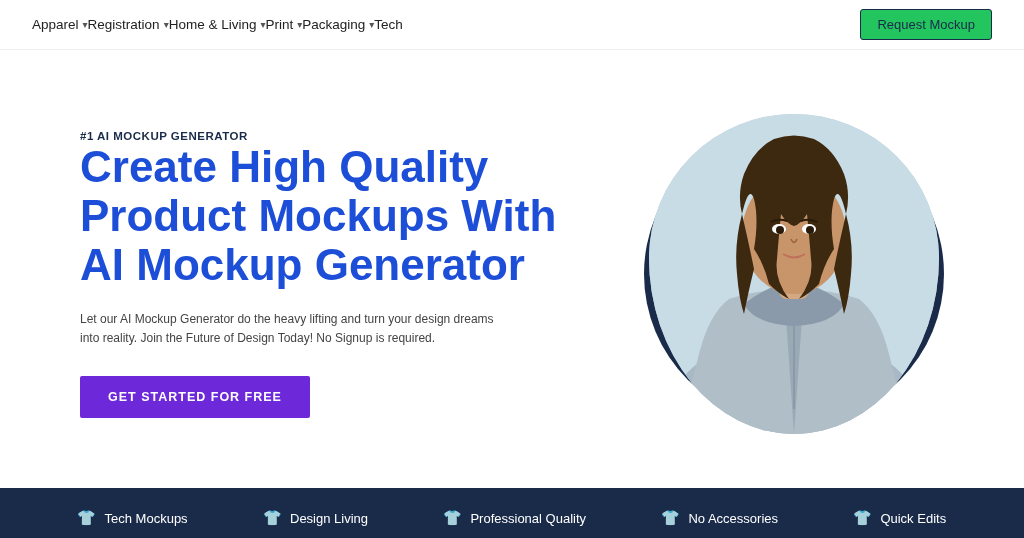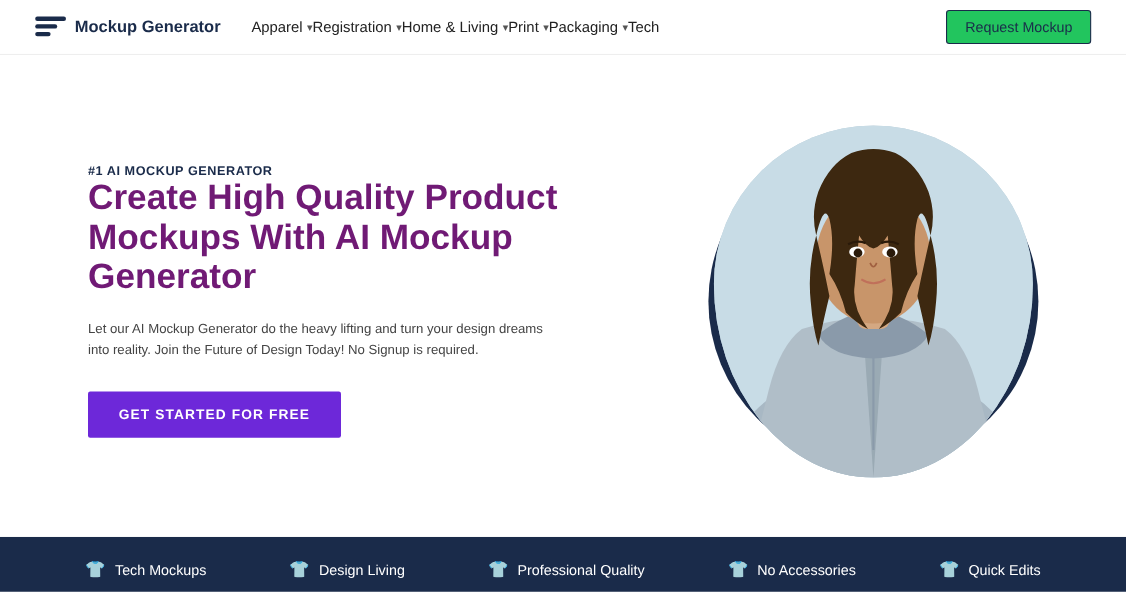--- a/index.html
+++ b/index.html
@@ -27,21 +27,21 @@
       border-radius: 3px;
     }
 
     
     .hero {
       display: flex; align-items: center; justify-content: space-between;
       padding: 40px 80px 30px 80px; min-height: 438px; background: #fff; position: relative;
     }
     .hero-left { max-width: 500px; }
     .hero-badge { color: #1a2b4a; font-size: 11.5px; font-weight: 700; letter-spacing: 0.5px; margin-bottom: 0; text-transform: uppercase; }
-    .hero-title { font-size: 32px; font-weight: 800; color: #701a75; line-height: 1.12; margin-bottom: 20px; }
+    .hero-title { font-size: 44px; font-weight: 800; color: #1d4ed8; line-height: 1.12; margin-bottom: 20px; }
     .hero-subtitle { font-size: 12px; color: #444; line-height: 1.6; margin-bottom: 28px; max-width: 420px; }
     .cta-btn {
       background: #6d28d9; color: #fff; border: none; padding: 14px 28px;
       font-size: 12.5px; font-weight: 700; letter-spacing: 1px; cursor: pointer;
       border-radius: 2px; text-transform: uppercase; text-align: right;
     }
 
     
     .hero-right { position: relative; width: 340px; height: 340px; flex-shrink: 0; }
     .circle-bg {
@@ -61,28 +61,20 @@
       padding: 0 40px; height: 60px;
     }
     .footer-item { display: flex; align-items: center; gap: 8px; color: #fff; font-size: 13px; white-space: nowrap; }
     .footer-icon { font-size: 15px; opacity: 0.9; }
   </style>
 </head>
 <body>
 
 <nav class="navbar">
   <div class="navbar-left">
-    <div class="logo">
-      <div class="logo-icon">
-        <span></span>
-          <span></span>
-          <span></span>
-      </div>
-      <span>Mockup Generator</span>
-    </div>
     <div class="nav-links">
       <div class="nav-item">
         <span>Apparel</span>
         <span class="chevron">▾</span>
       </div>
       <div class="nav-item">
         <span>Registration</span>
         <span class="chevron">▾</span>
       </div>
       <div class="nav-item">

